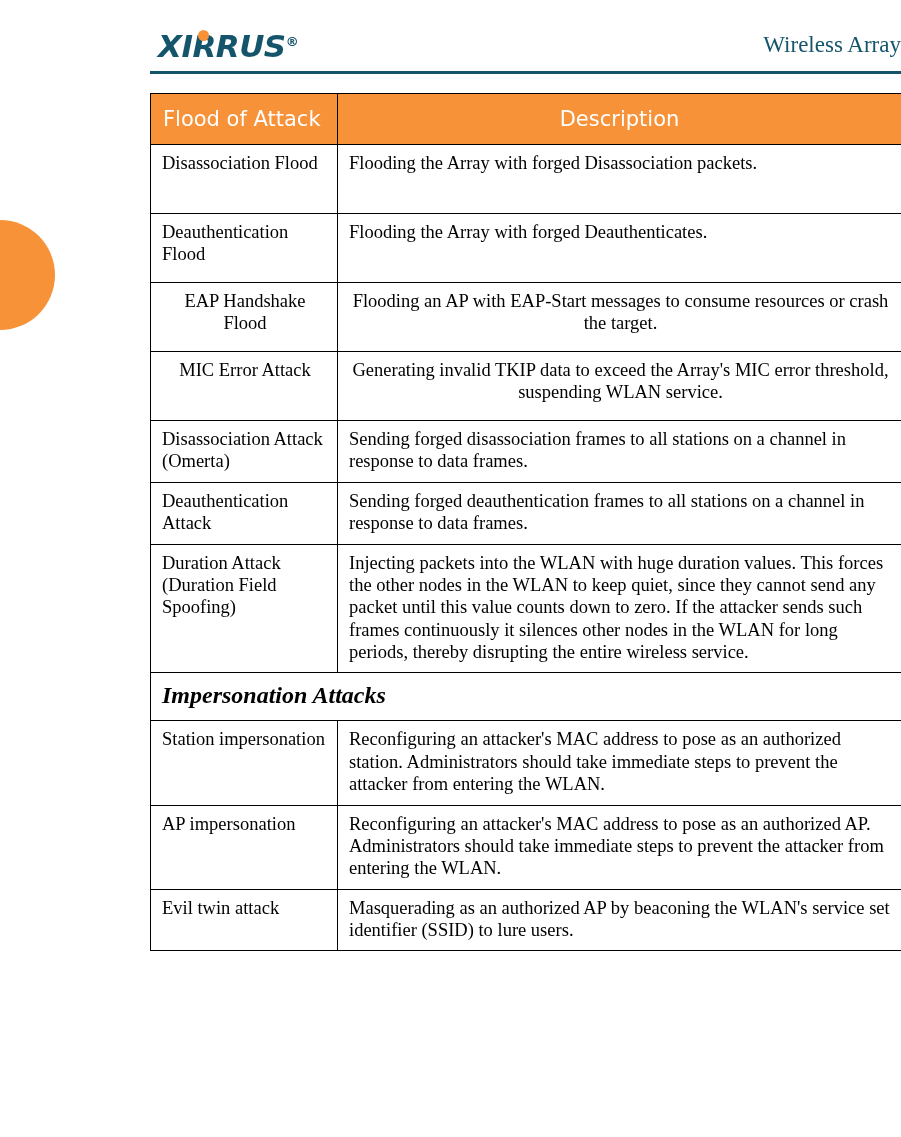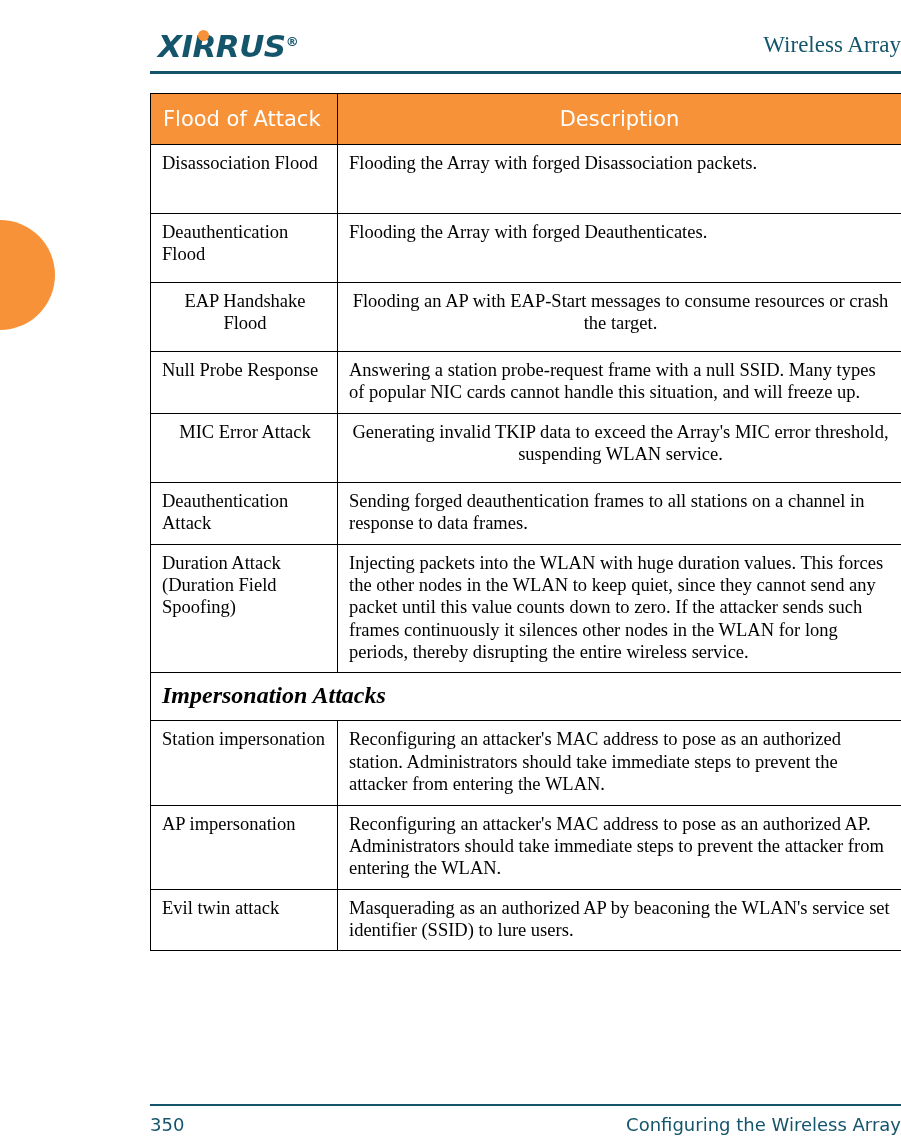--- a/index.html
+++ b/index.html
@@ -195,29 +195,29 @@
         <td class="desc-cell">Flooding the Array with forged Disassociation packets.</td>
       </tr>
       <tr class="h-tall">
         <td class="type-cell">Deauthentication Flood</td>
         <td class="desc-cell">Flooding the Array with forged Deauthenticates.</td>
       </tr>
       <tr class="h-mid">
         <td class="type-cell">EAP Handshake Flood</td>
         <td class="desc-cell">Flooding an AP with EAP-Start messages to consume resources or crash the target.</td>
       </tr>
-      <tr>
-        <td class="type-cell">Null Probe Response</td>
-        <td class="desc-cell">Answering a station probe-request frame with a null SSID. Many types of popular NIC cards cannot handle this situation, and will freeze up.</td>
-      </tr>
       <tr class="h-mid">
         <td class="type-cell">MIC Error Attack</td>
         <td class="desc-cell">Generating invalid TKIP data to exceed the Array's MIC error threshold, suspending WLAN service.</td>
       </tr>
       <tr>
+        <td class="type-cell">Disassociation Attack (Omerta)</td>
+        <td class="desc-cell">Sending forged disassociation frames to all stations on a channel in response to data frames.</td>
+      </tr>
+      <tr>
         <td class="type-cell">Deauthentication Attack</td>
         <td class="desc-cell">Sending forged deauthentication frames to all stations on a channel in response to data frames.</td>
       </tr>
       <tr>
         <td class="type-cell">Duration Attack (Duration Field Spoofing)</td>
         <td class="desc-cell">Injecting packets into the WLAN with huge duration values. This forces the other nodes in the WLAN to keep quiet, since they cannot send any packet until this value counts down to zero. If the attacker sends such frames continuously it silences other nodes in the WLAN for long periods, thereby disrupting the entire wireless service.</td>
       </tr>
       <tr class="section-row">
         <td colspan="2">Impersonation Attacks</td>
       </tr>
@@ -229,21 +229,14 @@
         <td class="type-cell">AP impersonation</td>
         <td class="desc-cell">Reconfiguring an attacker's MAC address to pose as an authorized AP. Administrators should take immediate steps to prevent the attacker from entering the WLAN.</td>
       </tr>
       <tr>
         <td class="type-cell">Evil twin attack</td>
         <td class="desc-cell">Masquerading as an authorized AP by beaconing the WLAN's service set identifier (SSID) to lure users.</td>
       </tr>
     </tbody>
   </table>
 
-  <div class="footer">
-    <div class="footer-rule"></div>
-    <div class="footer-inner">
-      <span>350</span>
-      <span>Configuring the Wireless Array</span>
-    </div>
-  </div>
 
 </div>
 
 </body></html>

